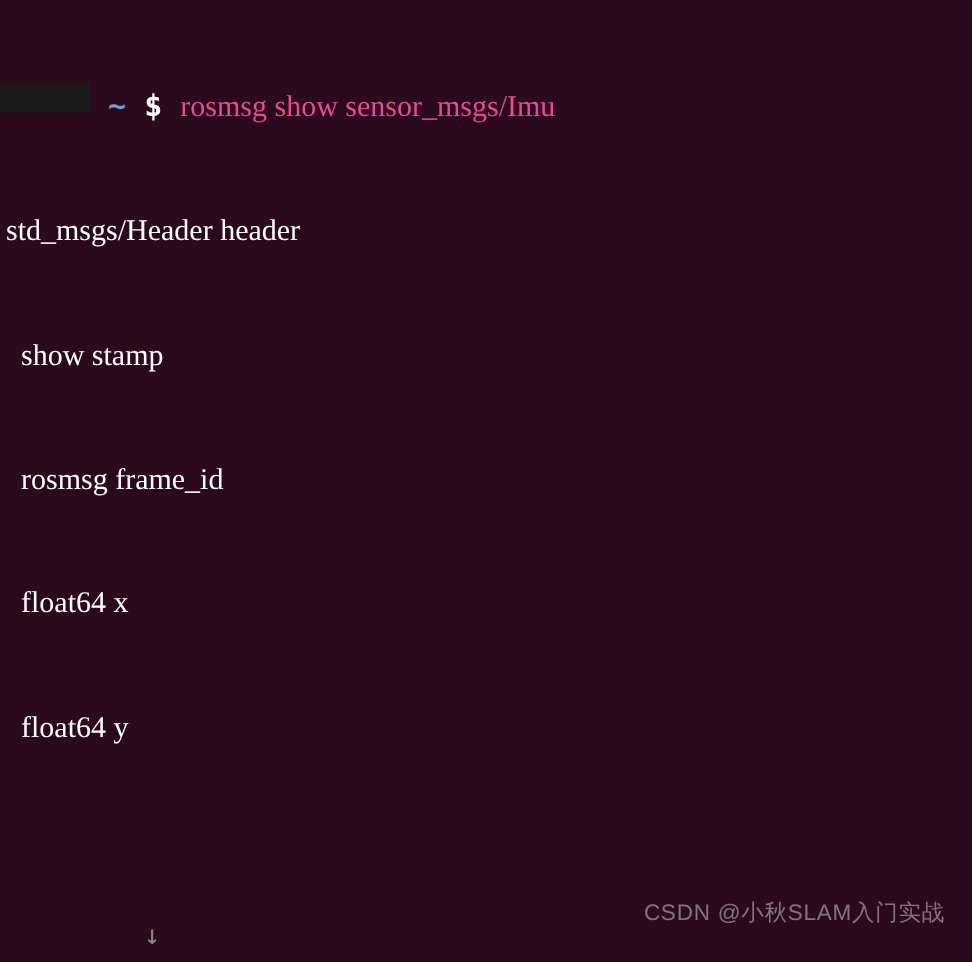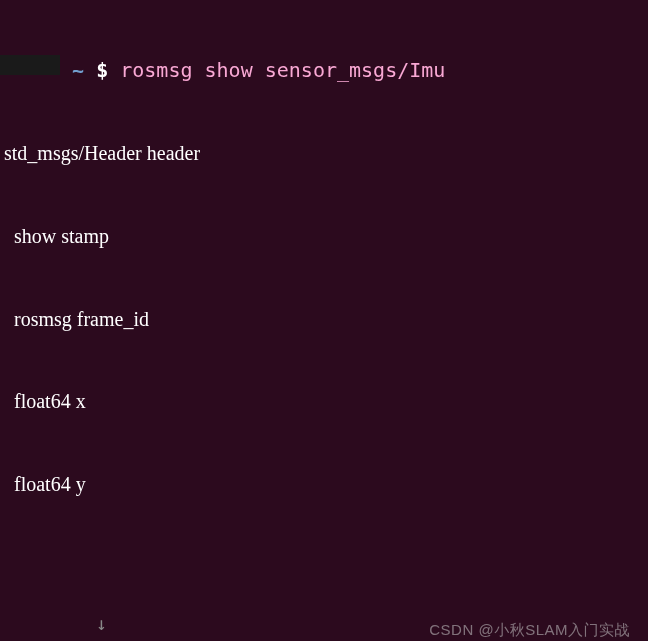--- a/index.html
+++ b/index.html
@@ -33,29 +33,30 @@
     }
     .prompt-path {
       color: #729fcf;
       font-weight: bold;
     }
     .prompt-dollar {
       color: #ffffff;
       font-weight: bold;
     }
     .command {
-      color: #f9a8d4;
+      color: #ec4899;
+      font-family: Liberation Serif, serif;
     }
     .output {
       color: #ffffff;
       font-family: Liberation Serif, serif;
     }
     .watermark {
       position: absolute;
-      bottom: 0;
+      bottom: 21px;
       right: 18px;
       color: rgba(200, 200, 200, 0.55);
       font-family: sans-serif;
       font-size: 15px;
       letter-spacing: 0.5px;
     }
     .cursor-area {
       position: absolute;
       bottom: 4px;
       left: 96px;

